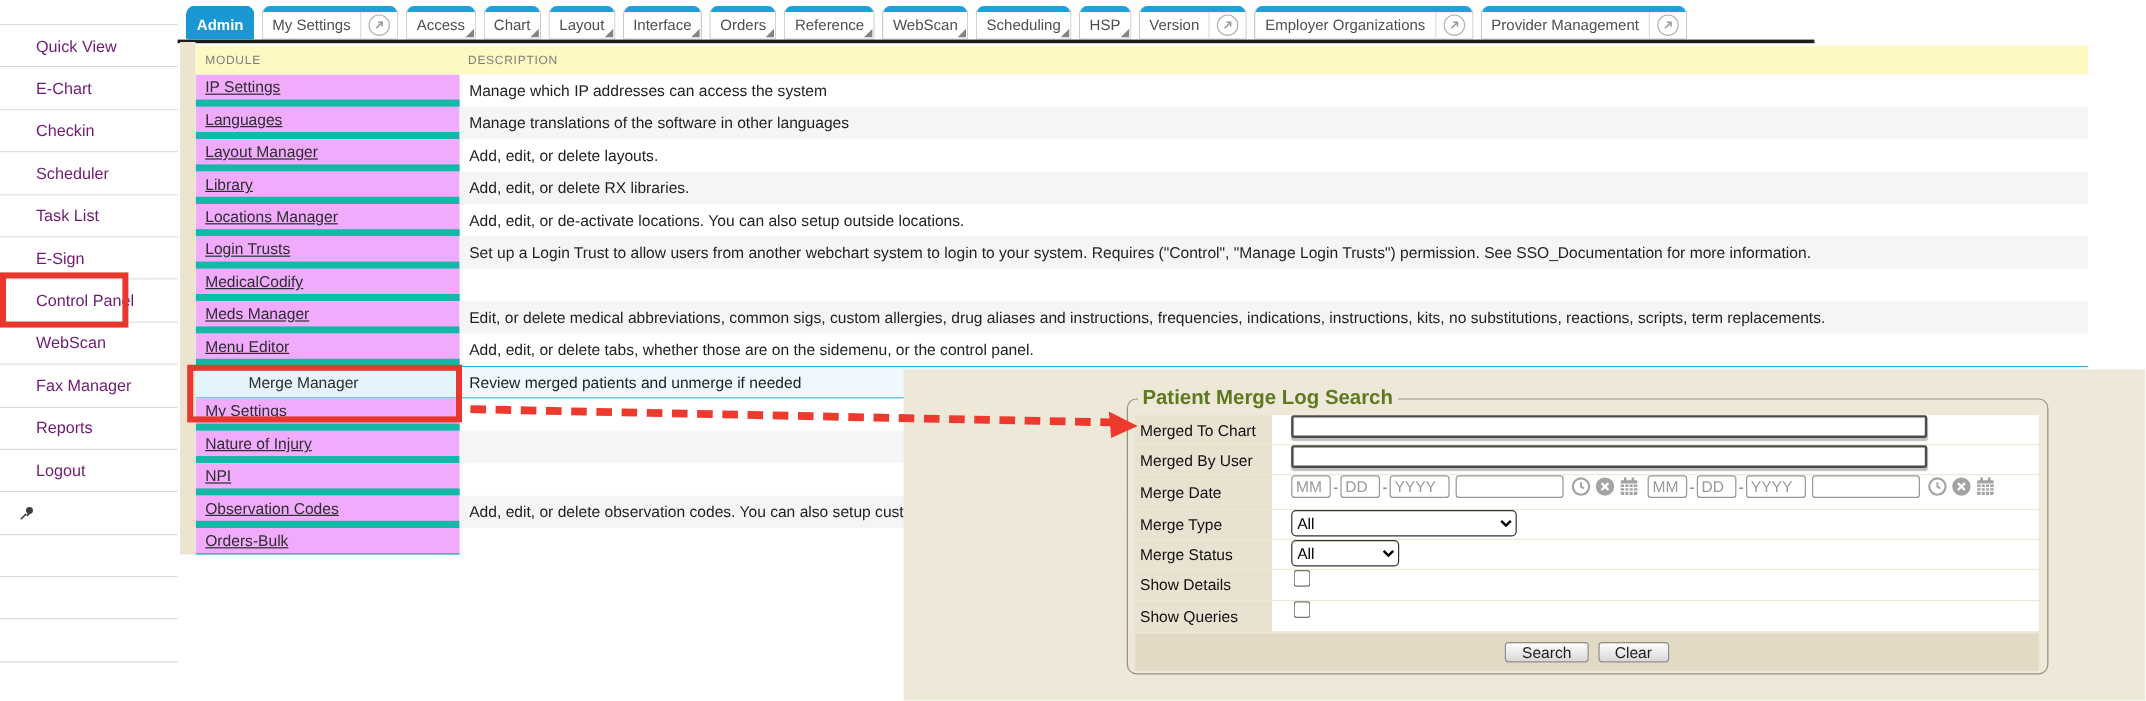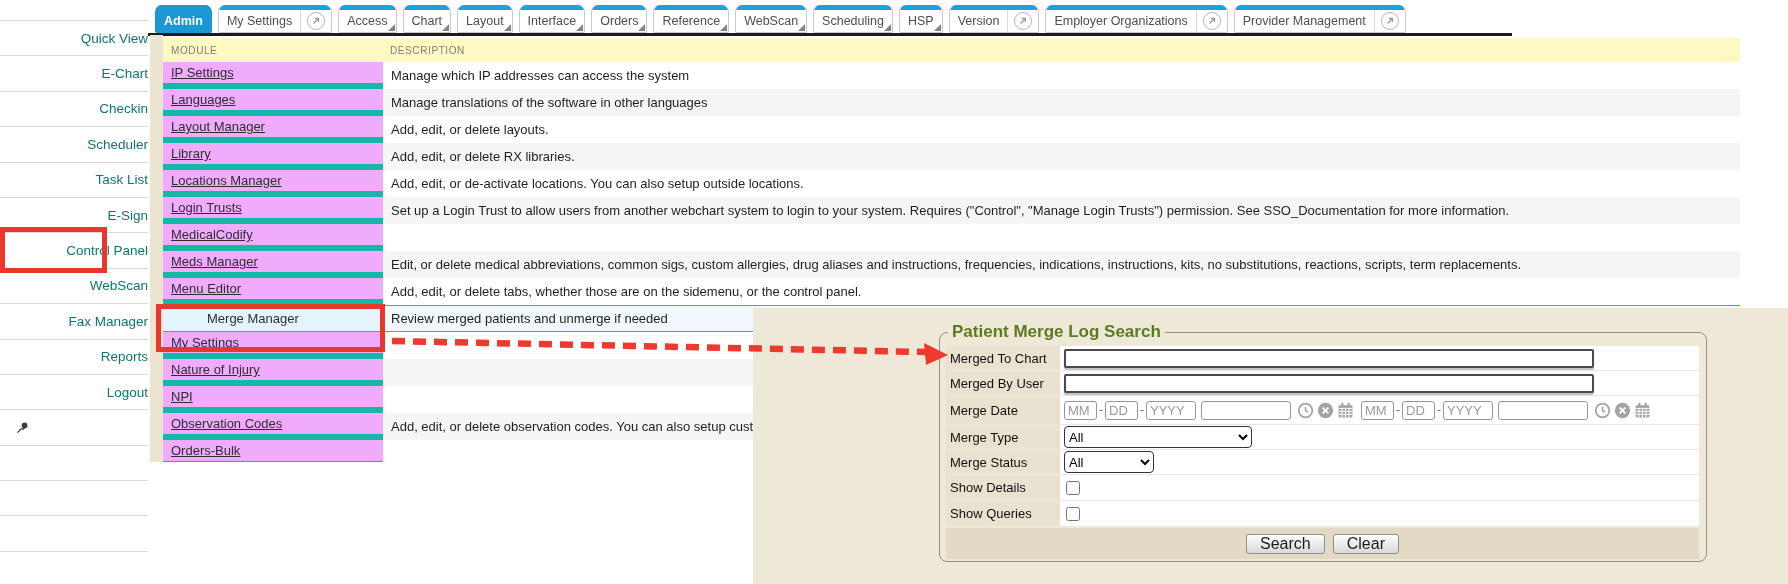--- a/index.html
+++ b/index.html
@@ -4,22 +4,22 @@
 <style>
   * { box-sizing: border-box; margin: 0; padding: 0; }
   body { margin: 0; background: #fff; }
   .screen { position: relative; width: 1788px; height: 584px; overflow: hidden;
             background: #fff; font-family: "Liberation Sans", sans-serif; }
 
   
   .sidebar { position: absolute; left: 0; top: 0; width: 148px; }
   .sb-spacer { height: 21px; border-bottom: 1px solid #d9d9d9; }
   .sb-item { height: 35.4px; border-bottom: 1px solid #d9d9d9; display: flex;
-             align-items: center; padding-left: 12px; font-size: 13.5px; color: #0f766e;
-             cursor: pointer; background: #fff; justify-content: flex-end; }
+             align-items: center; padding-left: 30px; font-size: 13.5px; color: #701a75;
+             cursor: pointer; background: #fff; }
   .sb-pinrow { height: 35.4px; border-bottom: 1px solid #d9d9d9; display: flex;
                align-items: center; padding-left: 15px; }
   .sb-empty { height: 35.4px; border-bottom: 1px solid #d9d9d9; }
 
   
   .tabbar { position: absolute; left: 155px; top: 5px; display: flex; gap: 6px;
             align-items: flex-end; }
   .tab { position: relative; height: 28px; background: #fff; border: 1px solid #c9c9c9;
          border-top: none; border-radius: 7px 7px 2px 2px; display: flex; align-items: stretch;
          padding-top: 5px; overflow: hidden; cursor: pointer; }
@@ -66,42 +66,42 @@
   
   .panel { position: absolute; left: 753px; top: 308px; width: 1035px; height: 276px;
            background: #eee8d8; z-index: 20; }
   .merge-fieldset { position: absolute; left: 186px; top: 14px; width: 768px; height: 240px;
                     border: 1px solid #998f7c; border-radius: 8px; padding: 4px 7px 6px 6px; }
   .merge-fieldset legend { font-size: 17px; font-weight: bold; color: #5e7a1e;
                            padding: 0 4px; margin-left: 2px; }
   .f-row { display: flex; margin-bottom: 1px; min-height: 24px; }
   .f-label { width: 114px; flex-shrink: 0; display: flex; align-items: center;
              padding-left: 4px; font-size: 13px; color: #111; background: #e9e2d0; }
-  .f-field { flex: 1; background: #fff; display: flex; align-items: center;
-             padding-left: 4px; gap: 3px; }
+  .f-field { flex: 1; background: #fff; display: flex; align-items: flex-start;
+             padding-left: 16px; gap: 3px; }
   .big-input { width: 530px; height: 19px; border: 2px solid #4a4a4a; border-radius: 2px;
                box-shadow: 0 2px 1px rgba(0,0,0,0.25); font-size: 13px; padding: 0 3px; }
   .date-group { display: flex; align-items: center; gap: 2px; margin-right: 4px; }
   .d-in { height: 19px; border: 1px solid #979797; border-radius: 3px; font-size: 13px;
           padding: 0 3px; color: #333; }
   .d-in::placeholder { color: #9a9a9a; }
   .d-mm, .d-dd { width: 33px; }
   .d-yy { width: 50px; }
   .d-time { width: 90px; margin-left: 3px; }
   .d-dash { color: #666; font-size: 12px; }
   .d-icons { display: flex; align-items: center; gap: 3px; margin-left: 4px; }
   .d-icons svg { cursor: pointer; display: block; }
   .sel { height: 22px; border: 1px solid #333; border-radius: 4px; background: #fff;
          font-size: 13px; font-family: "Liberation Sans", sans-serif; }
   .sel-type { width: 188px; }
   .sel-status { width: 90px; }
   .chk { width: 14px; height: 14px; margin-left: 2px; }
   .f-buttons { display: flex; justify-content: center; align-items: center; gap: 8px;
                background: #e2dac4; height: 31px; margin-top: 2px; }
-  .btn { font-size: 16px; color: #1d1d1d; padding: 0 13px; border: 1px solid #8f8f8f;
+  .btn { font-size: 13px; color: #1d1d1d; padding: 0 13px; border: 1px solid #8f8f8f;
          border-radius: 3px; background: linear-gradient(#fefefe, #d8d8d8); cursor: pointer;
          font-family: "Liberation Sans", sans-serif; }
 
   
   .arrow-svg { position: absolute; left: 0; top: 0; z-index: 50; pointer-events: none; }
   .redbox { position: absolute; border: 5px solid #e8382d; z-index: 60; pointer-events: none; }
   .redbox-1 { left: 0; top: 227px; width: 107px; height: 46px; }
   .redbox-2 { left: 156px; top: 304px; width: 229px; height: 48px; }
 </style>
 </head>

